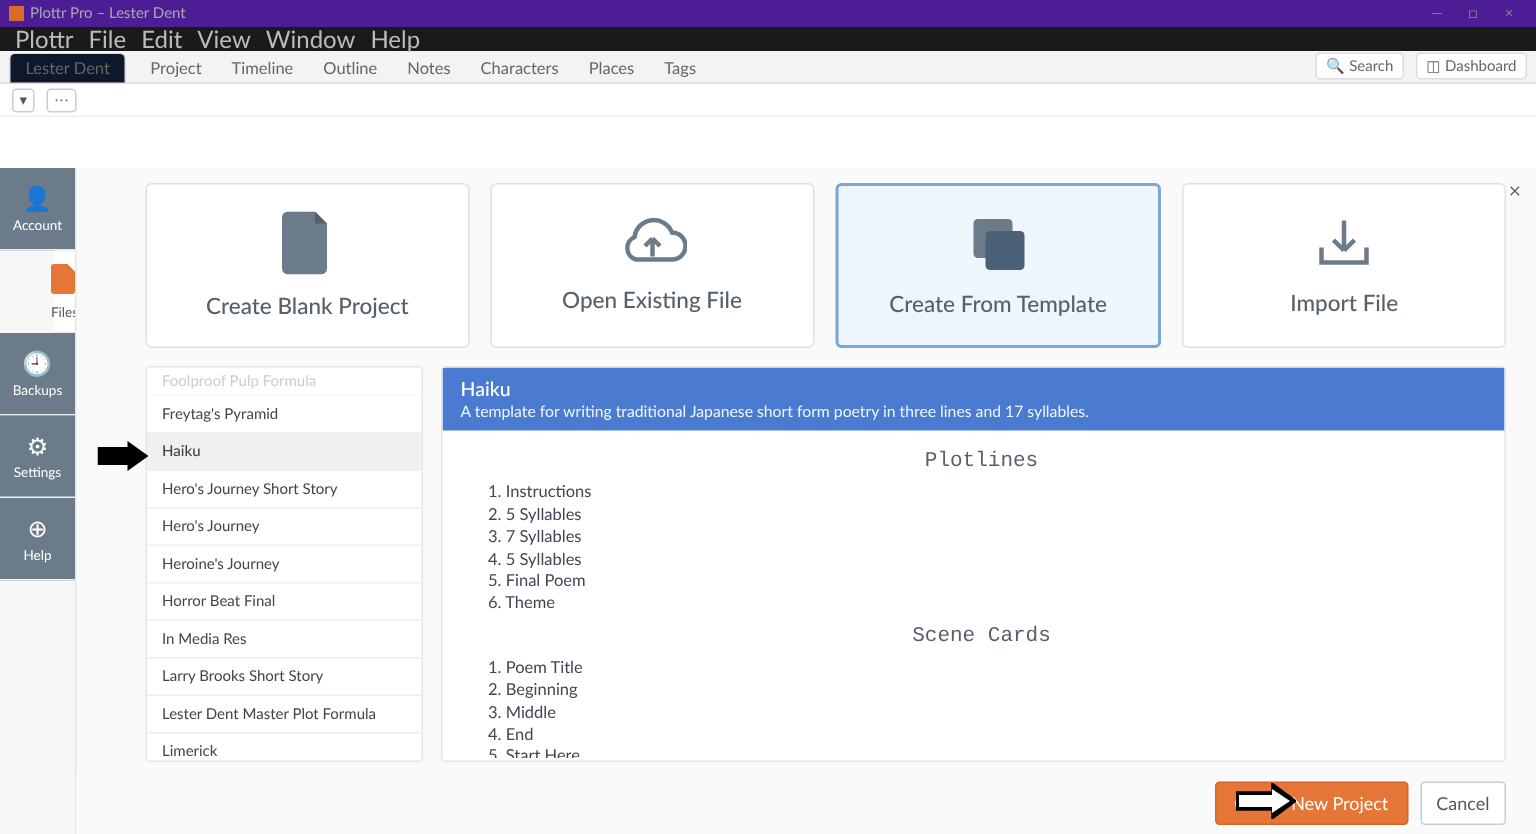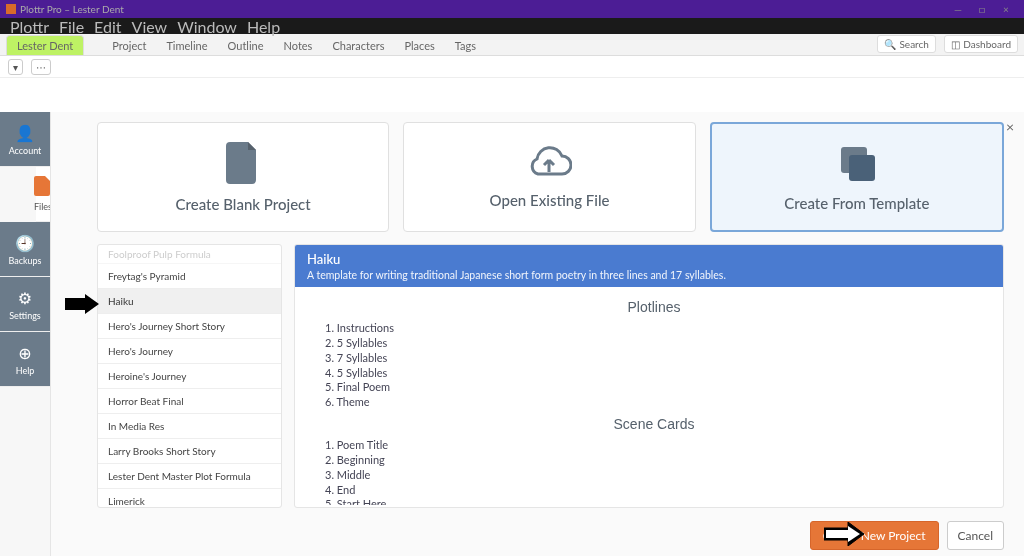--- a/index.html
+++ b/index.html
@@ -4,22 +4,22 @@
 <style>
   * { box-sizing: border-box; margin: 0; padding: 0; font-family: -apple-system, "Segoe UI", "Lato", sans-serif; }
   html, body { width: 1024px; height: 556px; overflow: hidden; background: #e8e8e8; }
   .titlebar { height: 18px; background: #4c1d95; color: #aaa; font-size: 10px; display: flex; align-items: center; padding: 0 6px; }
   .titlebar .app-icon { width:10px; height:10px; background:#d86b2b; margin-right:4px; }
   .titlebar .title { color:#aaa; }
   .titlebar .spacer { flex:1; }
   .titlebar .winbtn { width:24px; text-align:center; color:#888; }
   .menubar { height:16px; background:#1a1a1a; color:#bbb; font-size:16px; display:flex; align-items:center; gap:10px; padding:0 10px; }
   .tabsrow { height:22px; background:#f3f3f3; border-bottom:1px solid #ddd; display:flex; align-items:flex-end; font-size:11px; color:#666; }
-  .tabsrow .proj-tab { background:#bef264; border:1px solid #ddd; border-bottom:none; padding:3px 10px; border-radius:4px 4px 0 0; margin-left:6px; }
-  .tabsrow .nav { display:flex; gap:20px; margin-left:28px; padding-bottom:3px; }
+  .tabsrow .proj-tab { background:#0f172a; border:1px solid #ddd; border-bottom:none; padding:3px 10px; border-radius:4px 4px 0 0; margin-left:6px; }
+  .tabsrow .nav { display:flex; gap:20px; margin-left:16px; padding-bottom:3px; }
   .tabsrow .right { margin-left:auto; display:flex; gap:8px; padding-right:6px; padding-bottom:2px;}
   .tabsrow .rbtn { border:1px solid #ddd; background:#fff; padding:2px 6px; border-radius:3px; font-size:10px; display:flex; align-items:center; gap:3px;}
   .toolrow { height:22px; background:#fff; border-bottom:1px solid #eee; display:flex; align-items:center; padding:0 8px; font-size:10px; color:#555; gap:8px;}
   .toolrow .sq { border:1px solid #ccc; padding:1px 4px; border-radius:3px; }
   .body-bg { position:relative; background:#fff; height:calc(556px - 18px - 16px - 22px - 22px); }
   .book-title { position:absolute; left:14px; top:80px; font-family:Georgia,serif; font-size:16px; color:#333; line-height:1.1; }
   
   .modal-wrap { position:absolute; left:0; right:0; top:34px; bottom:0; display:flex; }
   .modal-sidebar { width:50px; background:#f7f7f7; display:flex; flex-direction:column; }
   .sb-item { display:flex; flex-direction:column; align-items:center; justify-content:center; height:55px; font-size:9px; color:#555; cursor:pointer; border-bottom:1px solid #eee;}
@@ -37,21 +37,21 @@
   .lower { display:flex; position:absolute; left:46px; right:20px; top:132px; bottom:48px; }
   .template-list { width:185px; overflow:hidden; border:1px solid #e5e5e5; border-radius:3px; background:#fff; }
   .template-list .tl-item { padding:6px 10px; font-size:10px; color:#444; border-bottom:1px solid #eee; cursor:pointer; white-space:nowrap; overflow:hidden; text-overflow:ellipsis;}
   .template-list .tl-item.sel { background:#f0f0f0; font-weight:500; }
   .template-list .tl-item:first-child { color:#999; padding-top:3px; padding-bottom:3px; }
   .detail { flex:1; margin-left:12px; background:#fff; border:1px solid #e5e5e5; border-radius:3px; overflow:hidden; position:relative; }
   .detail-head { background:#4a7bd0; color:#fff; padding:6px 12px; }
   .detail-head .dh-title { font-size:13px; font-weight:500; margin-bottom:2px; }
   .detail-head .dh-desc { font-size:10.5px; opacity:.92; }
   .detail-body { padding:8px 20px 8px 30px; font-size:11px; color:#444; overflow:auto; height:calc(100% - 44px);}
-  .detail-body h4 { font-family:Liberation Sans, sans-serif; font-weight:normal; color:#56616c; text-align:center; font-size:14px; margin:4px 0 6px; }
+  .detail-body h4 { font-family:Liberation Mono, monospace; font-weight:normal; color:#56616c; text-align:center; font-size:14px; margin:4px 0 6px; }
   .detail-body ol { list-style:none; margin:0 0 6px 0; padding:0;}
   .detail-body ol li { font-size:11px; color:#445; line-height:1.35; }
   .footer { position:absolute; left:0; right:0; bottom:0; height:42px; display:flex; align-items:center; justify-content:flex-end; padding:0 20px; gap:8px; background:#fafafa;}
   .btn-primary { background:#e67637; color:#fff; border:1px solid #d6652a; padding:6px 12px; font-size:12px; border-radius:3px; cursor:pointer; }
   .btn-secondary { background:#fff; color:#555; border:1px solid #ccc; padding:6px 10px; font-size:12px; border-radius:3px; cursor:pointer; }
   
   .arrow { position:absolute; pointer-events:none; }
   .arrow svg { display:block; }
 </style>
 </head>
@@ -155,20 +155,29 @@
           <span class="card-lbl">Open Existing File</span>
         </div>
         <div class="card sel">
           <span class="card-ic">
             <svg width="40" height="40" viewBox="0 0 40 40">
                 <rect x="4" y="4" width="26" height="26" rx="3" fill="#6b7b8a"></rect>
                 <rect x="12" y="12" width="26" height="26" rx="3" fill="#4a6178"></rect>
               </svg>
           </span>
           <span class="card-lbl">Create From Template</span>
+        </div>
+        <div class="card">
+          <span class="card-ic">
+            <svg width="42" height="38" viewBox="0 0 42 38">
+                <path fill="none" stroke="#6b7b8a" stroke-width="3" d="M6 22v10h30V22"></path>
+                <path fill="none" stroke="#6b7b8a" stroke-width="3" d="M21 4v20m0 0l-7-7m7 7l7-7"></path>
+              </svg>
+          </span>
+          <span class="card-lbl">Import File</span>
         </div>
       </div>
 
       <div class="lower">
         <div class="template-list">
           <div class="tl-item" style="opacity:.5;font-size:10px;">Foolproof Pulp Formula</div>
           <div class="tl-item">Freytag's Pyramid</div>
           <div class="tl-item sel">Haiku</div>
           <div class="tl-item">Hero's Journey Short Story</div>
           <div class="tl-item">Hero's Journey</div>

